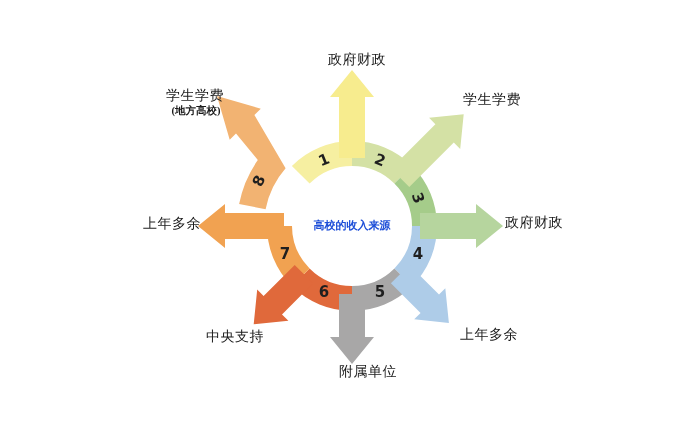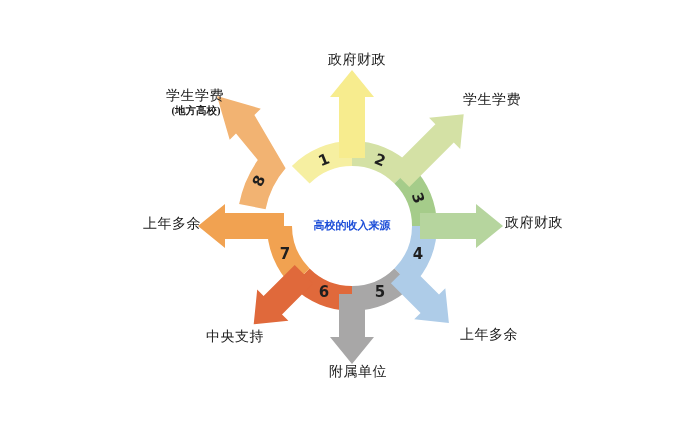--- a/index.html
+++ b/index.html
@@ -37,21 +37,21 @@
   .n4{left:418px;top:254px;transform:translate(-50%,-50%);}
   .n5{left:380px;top:292px;transform:translate(-50%,-50%);}
   .n6{left:324px;top:292px;transform:translate(-50%,-50%);}
   .n7{left:285px;top:254px;transform:translate(-50%,-50%);}
   .n8{left:259px;top:181px;transform:translate(-50%,-50%) rotate(-65deg);}
   
   .l1{left:357px;top:60px;}
   .l2{left:492px;top:100px;}
   .l3{left:534px;top:223px;}
   .l4{left:489px;top:335px;}
-  .l5{left:358px;top:372px;}
+  .l5{left:368px;top:372px;}
   .l6{left:235px;top:337px;}
   .l7{left:172px;top:224px;}
   .l8{left:195px;top:96px;}
   .l8sub{left:196px;top:111px;}
 </style>
 </head>
 <body>
 
 <div class="stage">
 

